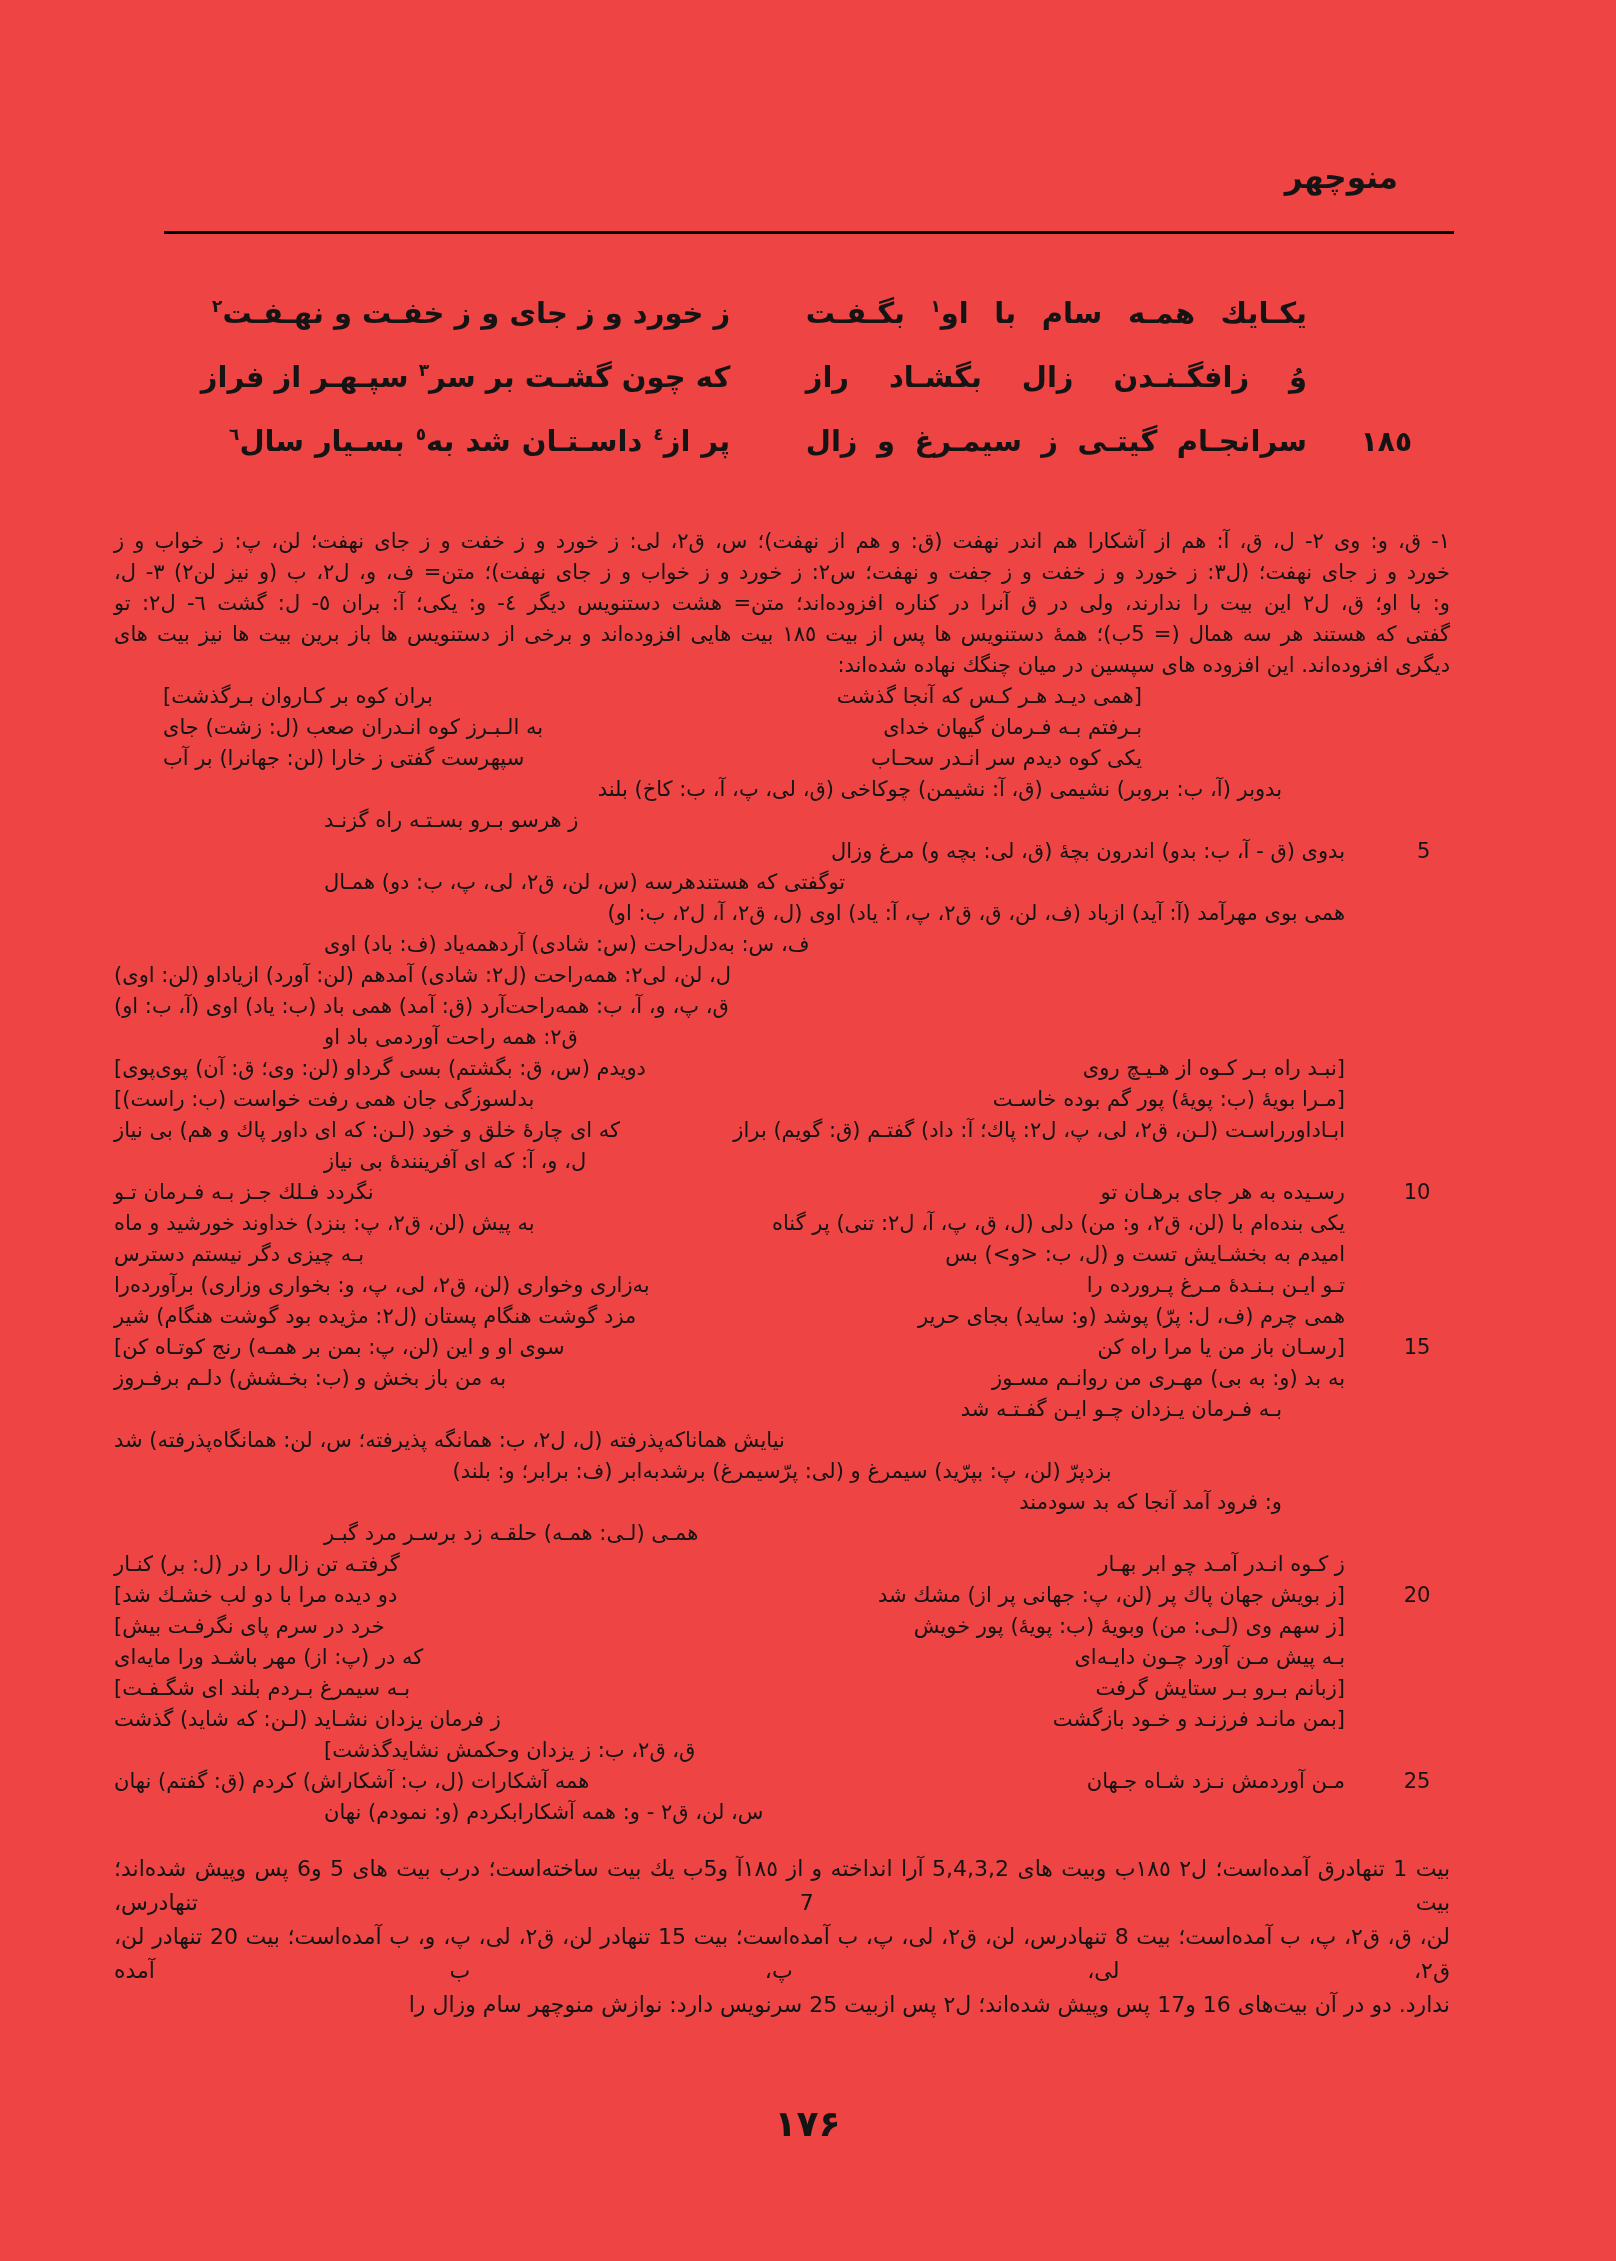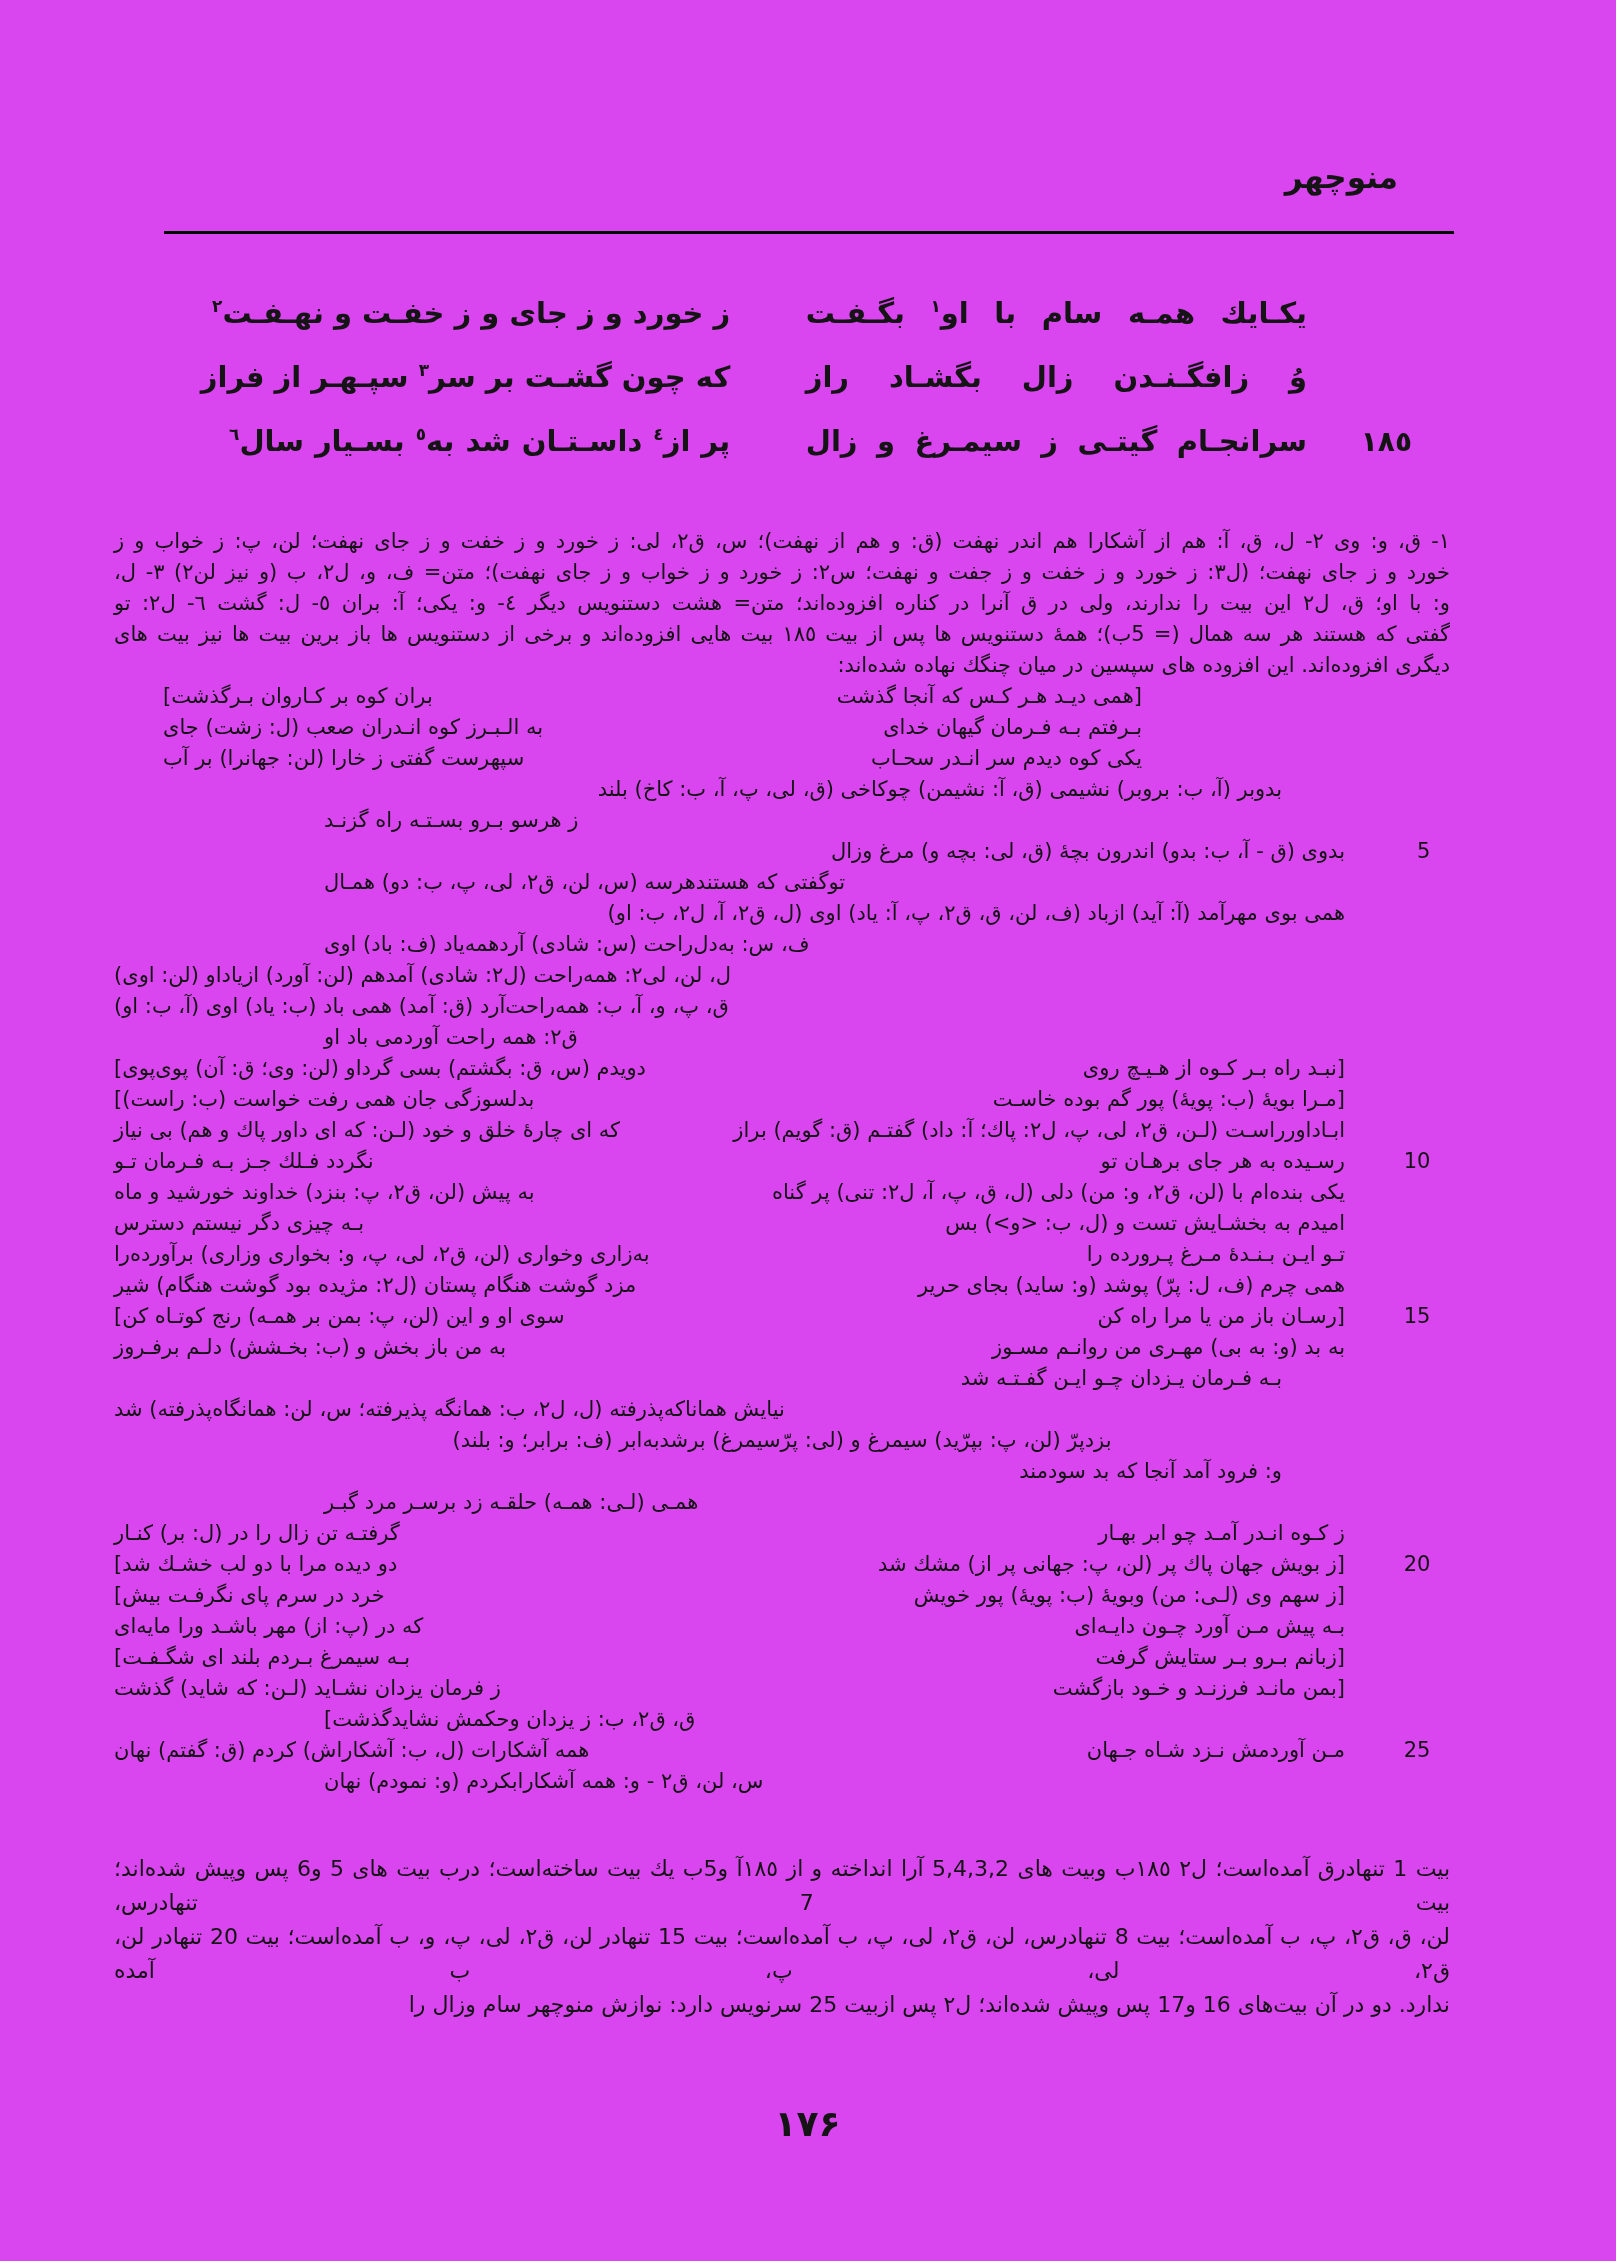--- a/index.html
+++ b/index.html
@@ -1,19 +1,19 @@
 <!DOCTYPE html>
 <html lang="fa" dir="rtl" style="font-size:11.2px"><head>
 <meta charset="utf-8">
 <style>
   html,body{margin:0;padding:0;background:#d8d8d8;}
   .page{
     position:relative;
     width:1617px;height:2261px;
-    background:#d946ef;
+    background:#ef4444;
     color:#141414;
     font-family:"DejaVu Sans", sans-serif;
     direction:rtl;
     overflow:hidden;
   }
   
   .header-title{
     position:absolute;top:159px;right:218px;
     font-size:31px;font-weight:bold;letter-spacing:0.7px;
   }
@@ -117,20 +117,21 @@
         <span class="hem">دويدم (س، ق: بگشتم) بسى گرداو (لن: وى؛ ق: آن) پوى‌پوى]</span>
       </div>
       <div class="app-line lt-couplet">
         <span class="hem">[مـرا بويهٔ (ب: پويهٔ) پور گم بوده خاسـت</span>
         <span class="hem">بدلسوزگى جان همى رفت خواست (ب: راست)]</span>
       </div>
       <div class="app-line lt-couplet">
         <span class="hem">ابـاداورراسـت (لـن، ق٢، لى، پ، ل٢: پاك؛ آ: داد) گفتـم (ق: گويم) براز</span>
         <span class="hem">كه اى چارهٔ خلق و خود (لـن: كه اى داور پاك و هم) بى نياز</span>
       </div>
+      <div class="app-line lt-leftcenter"><span>ل، و، آ: كه اى آفرينندهٔ بى نياز</span></div>
       <div class="app-line lt-couplet">
         <span class="hem">رسـيده به هر جاى برهـان تو</span>
         <span class="hem">نگردد فـلك جـز بـه فـرمان تـو</span>
         <span class="gutter-num">10</span>
       </div>
       <div class="app-line lt-couplet">
         <span class="hem">يكى بنده‌ام با (لن، ق٢، و: من) دلى (ل، ق، پ، آ، ل٢: تنى) پر گناه</span>
         <span class="hem">به پيش (لن، ق٢، پ: بنزد) خداوند خورشيد و ماه</span>
       </div>
       <div class="app-line lt-couplet">

